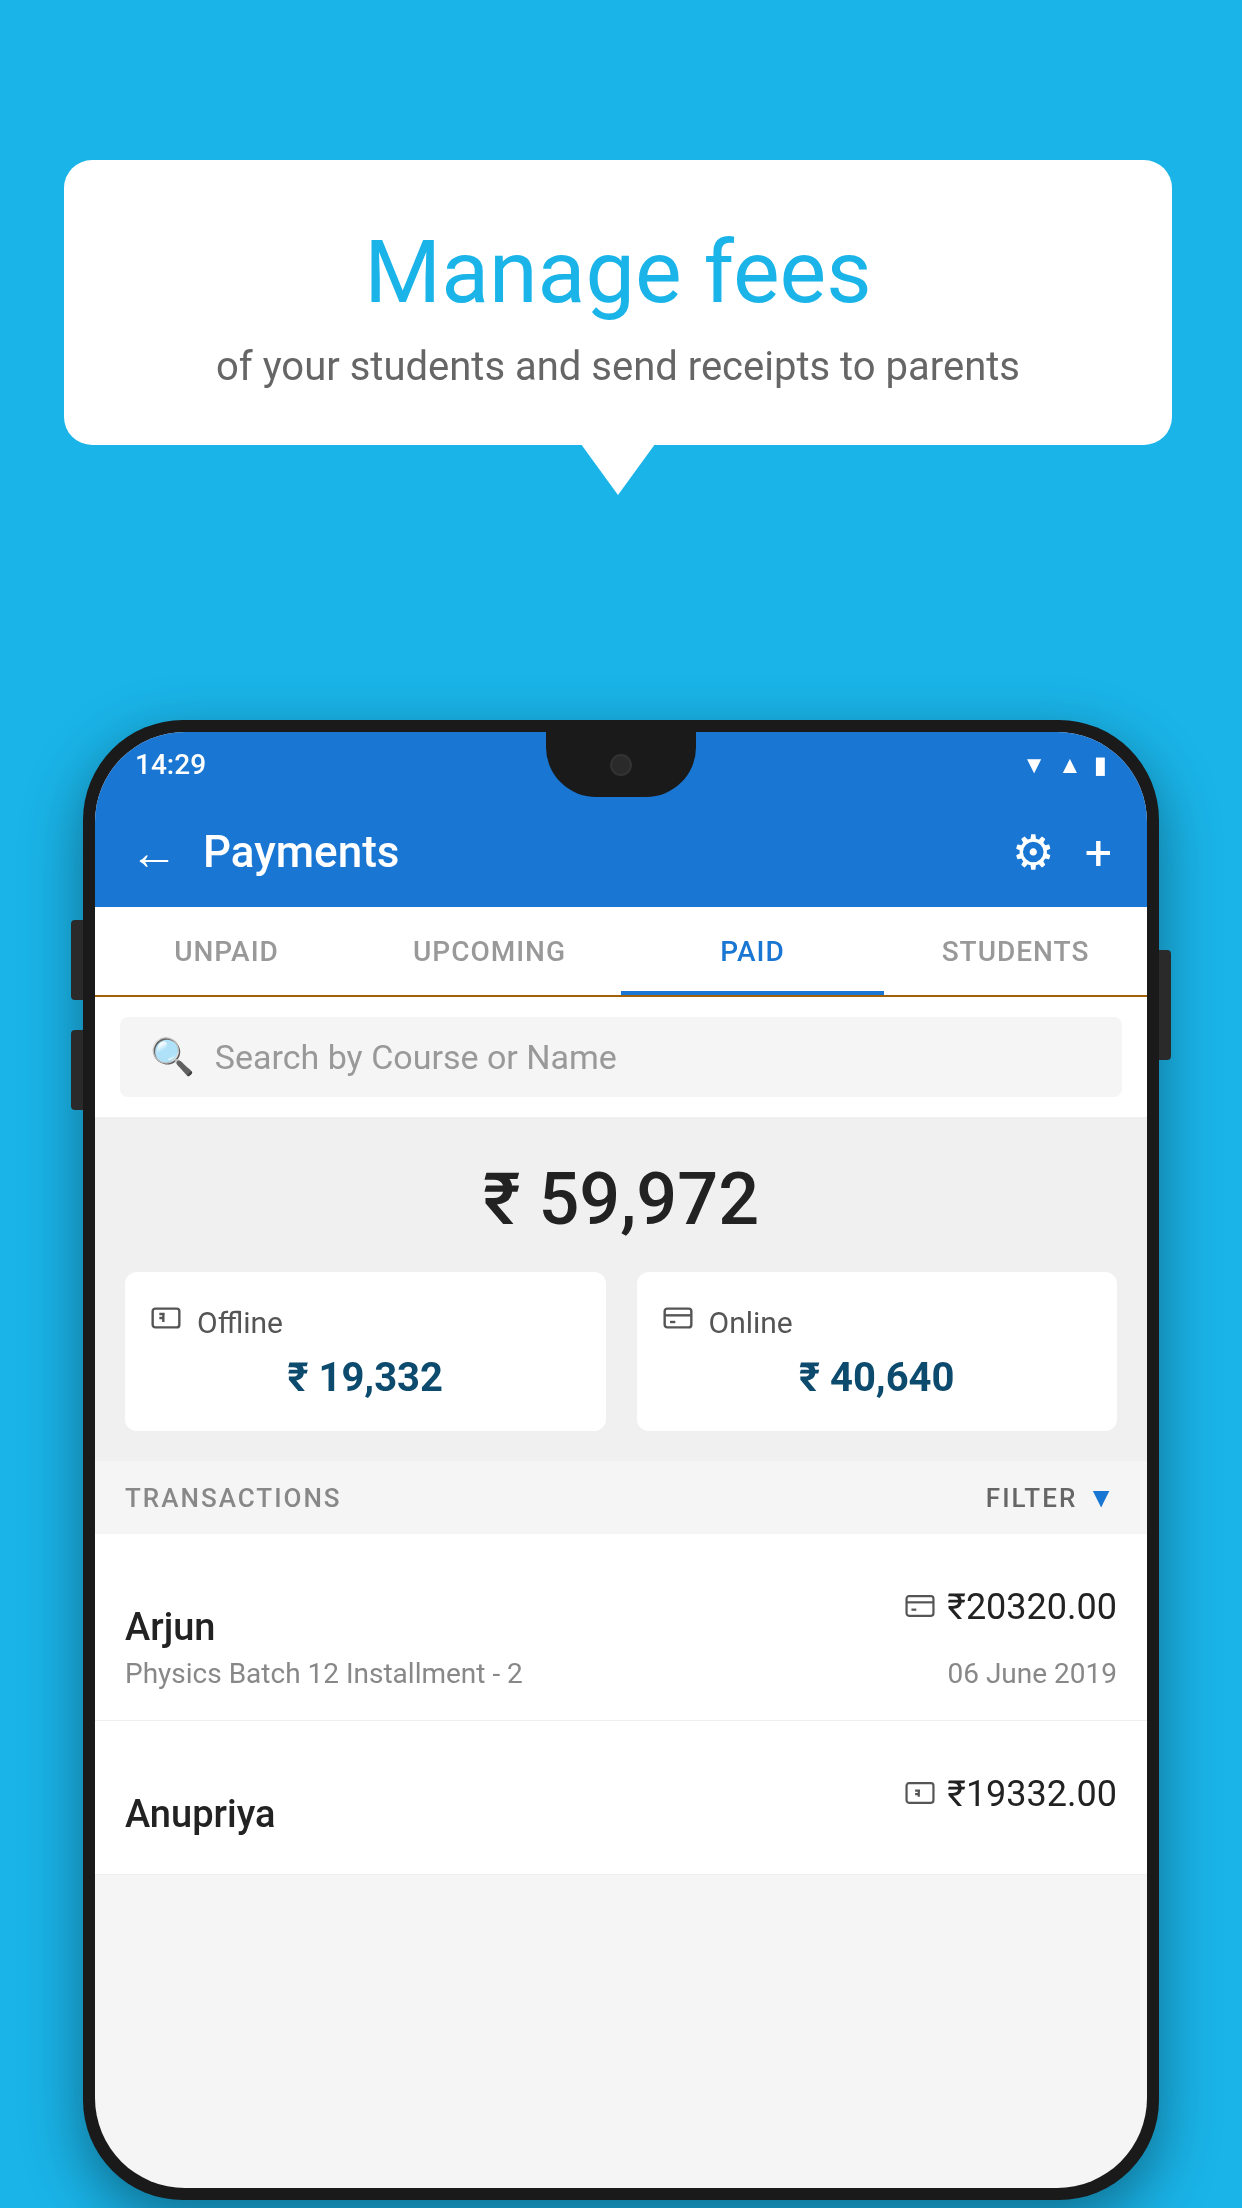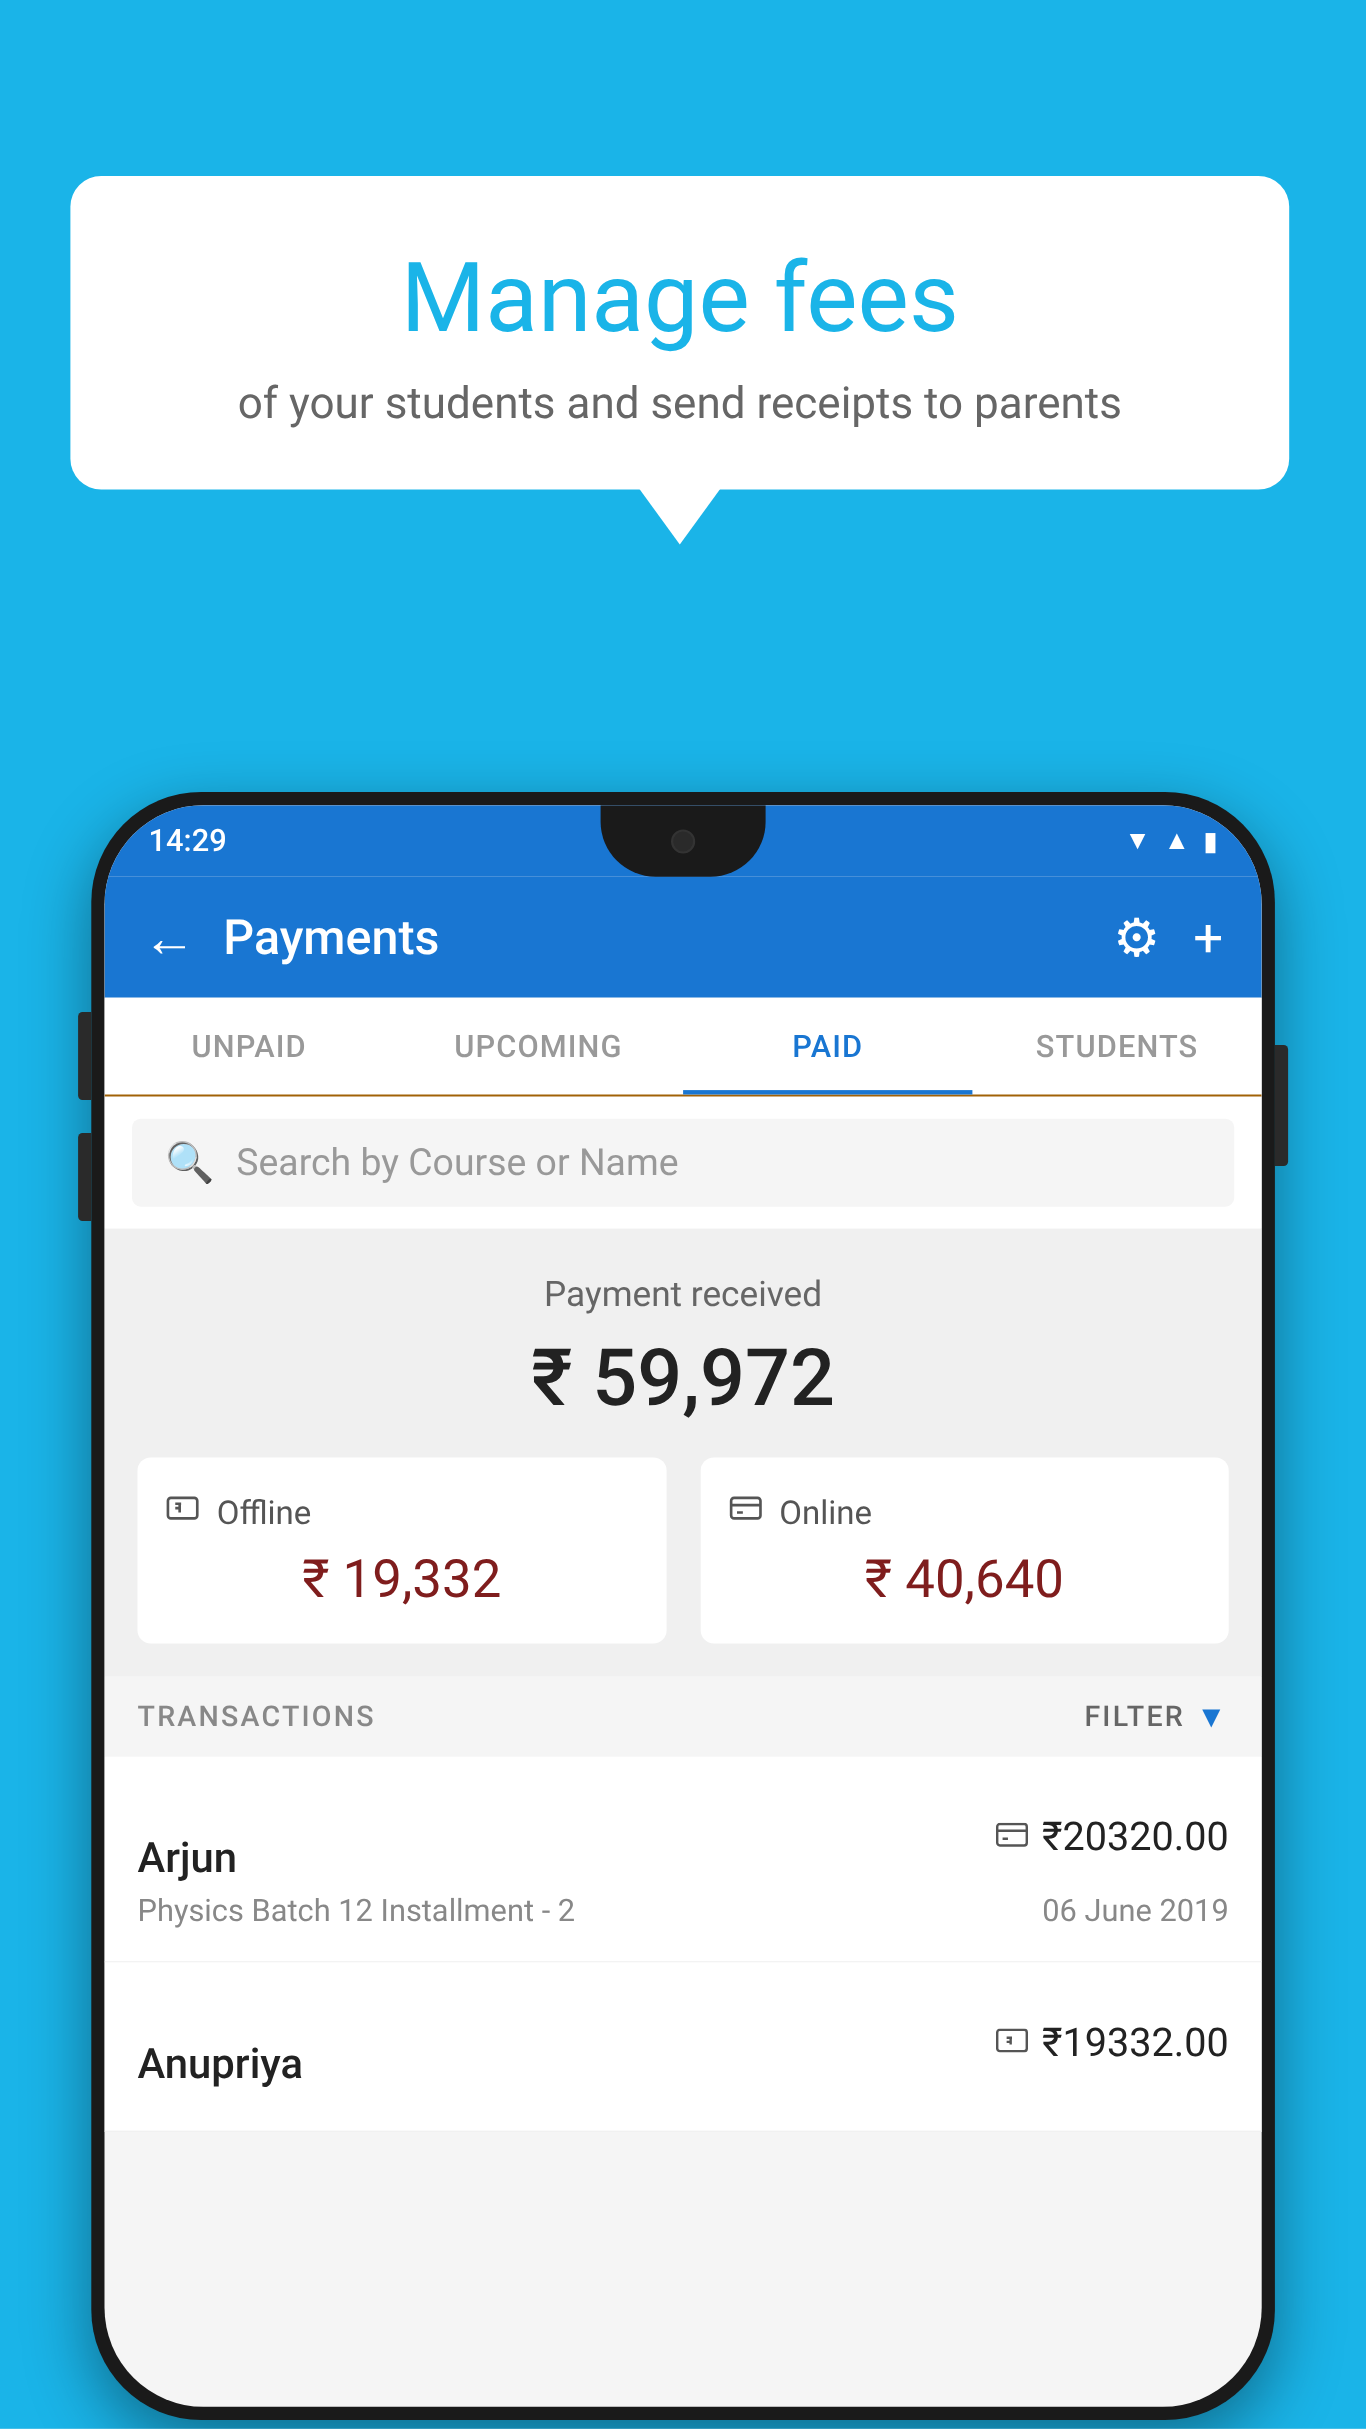--- a/index.html
+++ b/index.html
@@ -271,23 +271,23 @@
       color: #555;
       font-size: 30px;
     }
 
     .card-icon {
       font-size: 32px;
       color: #555;
     }
 
     .card-amount {
-      font-size: 48px;
-      font-weight: 400;
-      color: #7f1d1d;
+      font-size: 40px;
+      font-weight: 700;
+      color: #0c4a6e;
     }
 
     
     .transactions-header {
       background: #f5f5f5;
       padding: 20px 30px;
       display: flex;
       align-items: center;
       justify-content: space-between;
     }
@@ -449,21 +449,20 @@
       </div>
 
       <div class="search-container">
         <div class="search-bar">
           <span class="search-icon-el">🔍</span>
           <span class="search-placeholder">Search by Course or Name</span>
         </div>
       </div>
 
       <div class="payment-summary">
-        <div class="payment-received-label">Payment received</div>
         <div class="payment-amount">₹ 59,972</div>
         <div class="payment-cards">
           <div class="payment-card">
             <div class="card-header">
               <span class="card-icon">
                 
                 <svg width="32" height="32" viewBox="0 0 24 24" fill="none" stroke="#555" stroke-width="1.8">
                   <rect x="2" y="5" width="20" height="14" rx="2"></rect>
                   <path d="M7 9h4M7 12h3.5M10 9v6"></path>
                 </svg>

